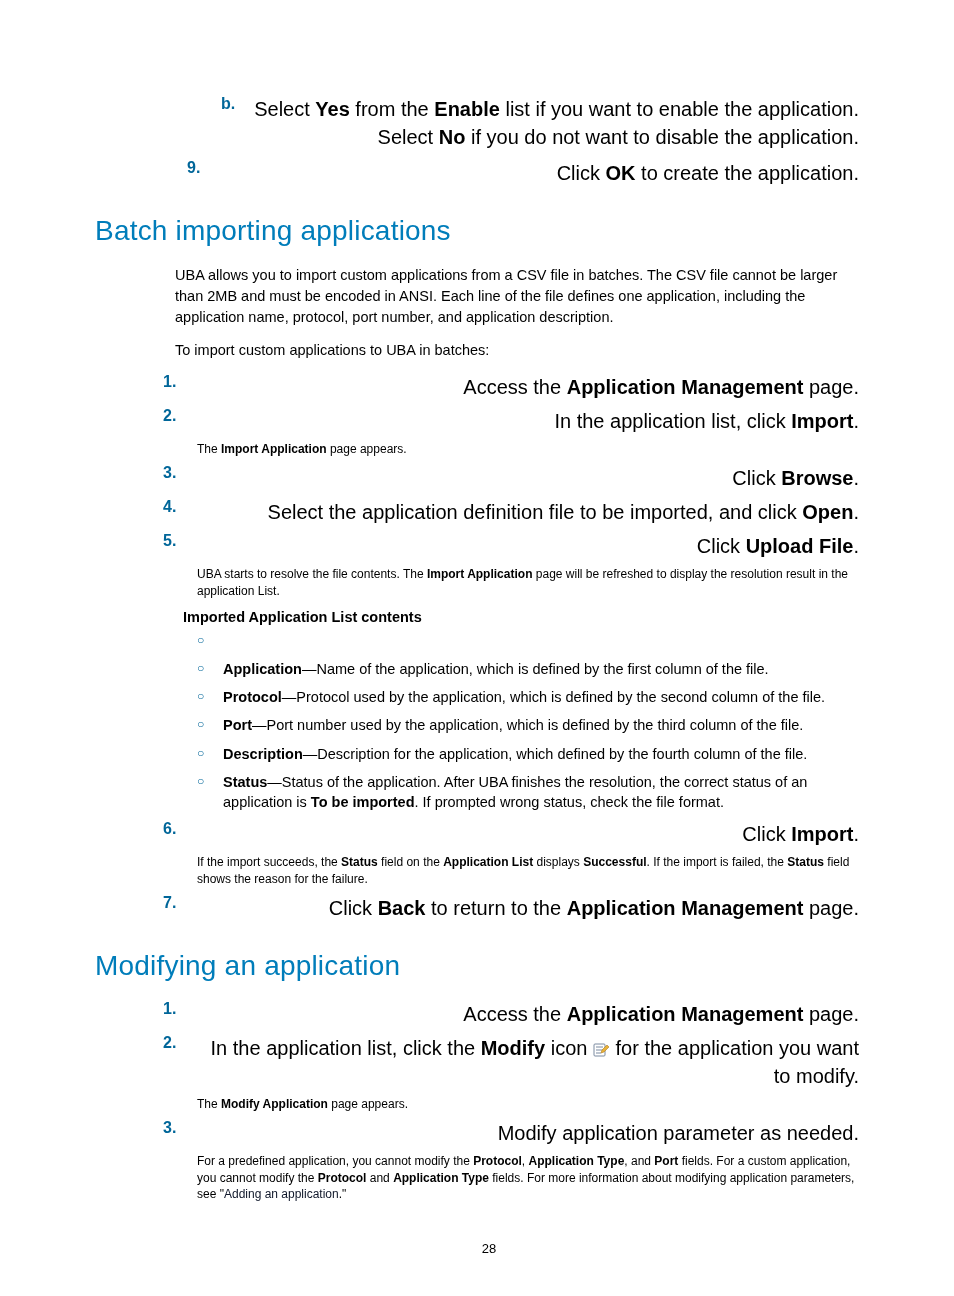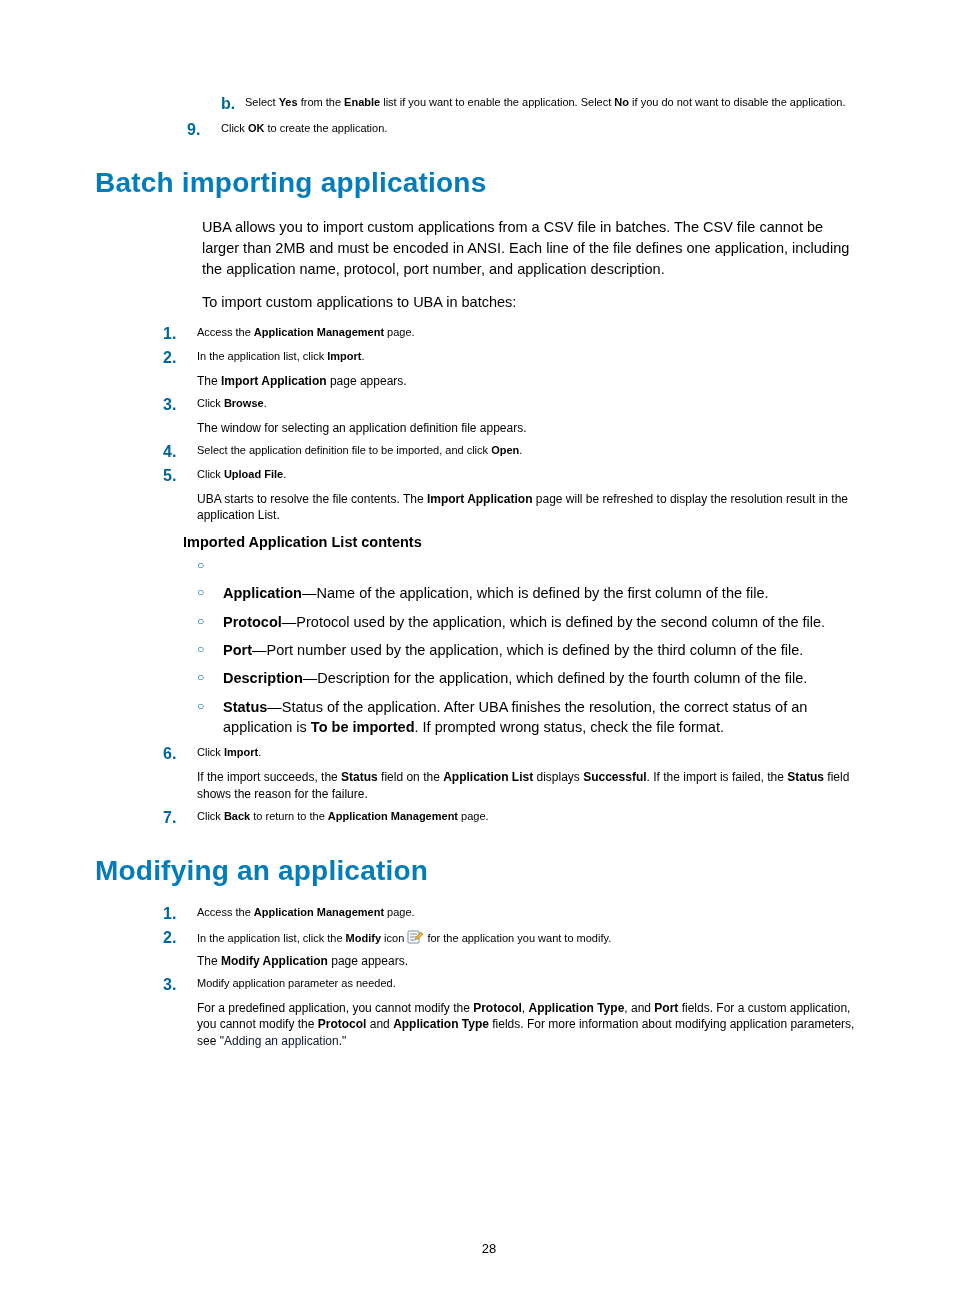--- a/index.html
+++ b/index.html
@@ -41,21 +41,22 @@
   .li-row > .marker {
     color: #006699;
     font-weight: bold;
     min-width: 34px;
     flex-shrink: 0;
     text-align: left;
   }
   .li-body {
     flex: 1;
     line-height: 1.4;
-    font-size: 11px;
+    font-size: 20px;
+    text-align: right;
   }
   .li-sub {
     margin-left: 34px;
     margin-top: 6px;
     font-size: 12px;
     line-height: 1.4;
   }
   .li-subheading {
     margin-left: 20px;
     margin-top: 10px;
@@ -77,21 +78,21 @@
   }
   .circle-list > li > .cmarker {
     color: #006699;
     min-width: 26px;
     flex-shrink: 0;
     font-size: 12px;
     line-height: 1.6;
   }
   h2.section {
     font-family: "Segoe UI Light", "Helvetica Neue", Arial, sans-serif;
-    font-weight: 700;
+    font-weight: 400;
     color: #007dba;
     font-size: 28px;
     margin: 28px 0 18px 0;
     letter-spacing: 0.2px;
   }
   p.body {
     font-size: 14.5px;
     line-height: 1.45;
     margin: 0 0 12px 0;
   }
@@ -101,21 +102,21 @@
     position: absolute;
     bottom: 40px;
     left: 12px;
     width: 100%;
     text-align: center;
     font-size: 13px;
   }
   
   .indent-b { margin-left: 126px; }
   .indent-9 { margin-left: 92px; }
-  .content-block { margin-left: 107px; }
+  .content-block { margin-left: 80px; }
   .list-indent { margin-left: 68px; }
   .modify-icon {
     display: inline-block;
     vertical-align: -3px;
     width: 17px;
     height: 16px;
     position: relative;
   }
   .modify-icon svg { display: block; }
 </style>
@@ -174,21 +175,20 @@
       </div>
     </li>
 
     <li>
       <div class="li-row">
         <span class="marker">3.</span>
         <span class="li-body">
           <span>Click </span><span class="bold">Browse</span><span>.</span>
         </span>
       </div>
-      <div class="li-sub">The window for selecting an application definition file appears.</div>
     </li>
 
     <li>
       <div class="li-row">
         <span class="marker">4.</span>
         <span class="li-body">
           <span>Select the application definition file to be imported, and click </span><span class="bold">Open</span><span>.</span>
         </span>
       </div>
     </li>

